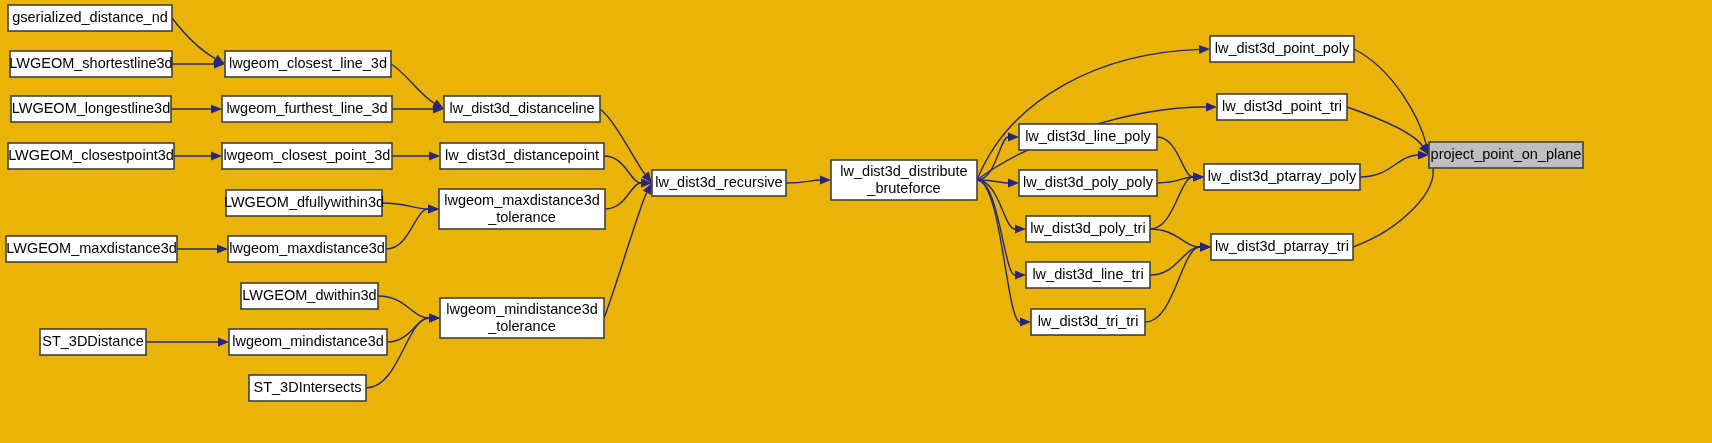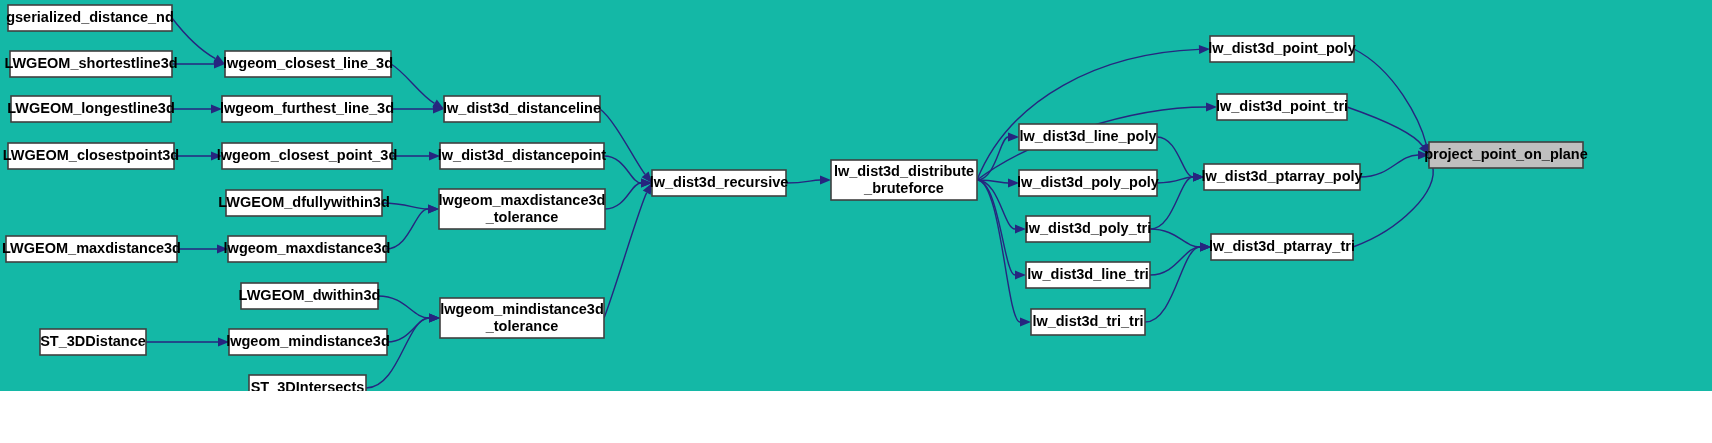--- a/index.html
+++ b/index.html
@@ -3,25 +3,24 @@
 <meta charset="utf-8">
 <style>
   html, body {
     margin: 0;
     padding: 0;
     background: #ffffff;
   }
   #graph-root {
     position: relative;
     width: 1712px;
-    height: 391px;
-    background: #14b8a6;
+    height: 443px;
+    background: #eab308;
     font-family: "Liberation Sans", sans-serif;
     overflow: hidden;
-    font-weight: bold;
   }
   svg#callgraph {
     position: absolute;
     left: 0;
     top: 0;
     width: 1712px;
     height: 443px;
     display: block;
   }
   .node-rect {

